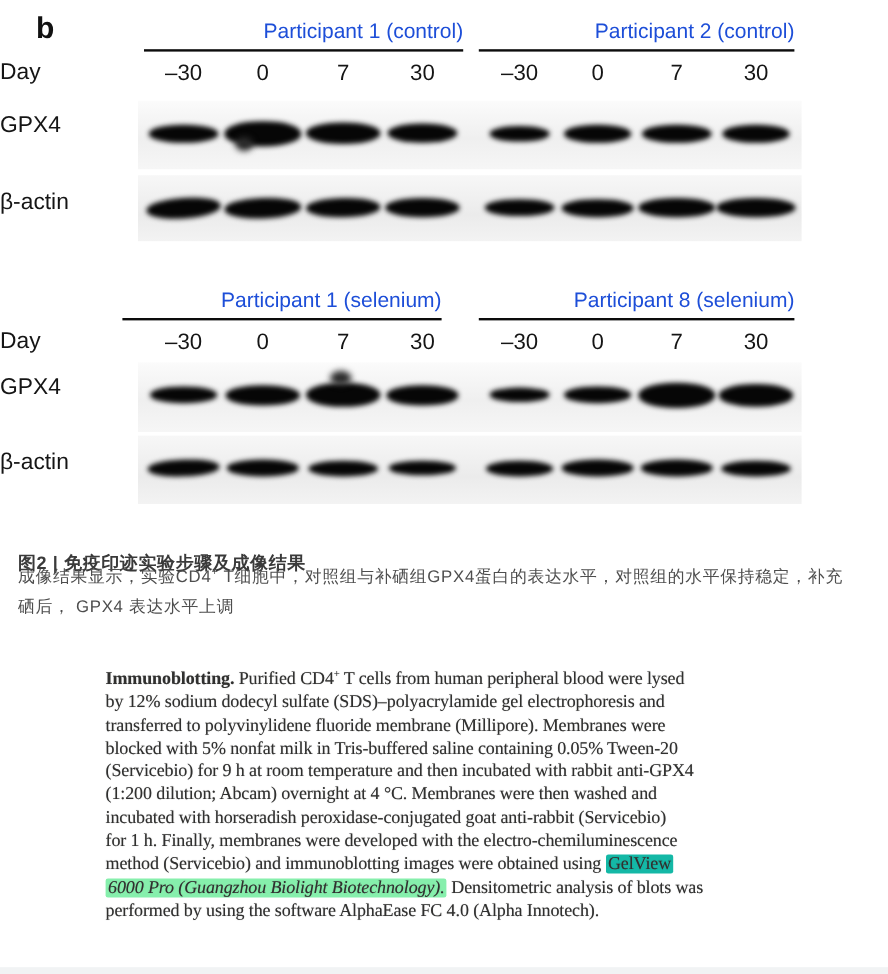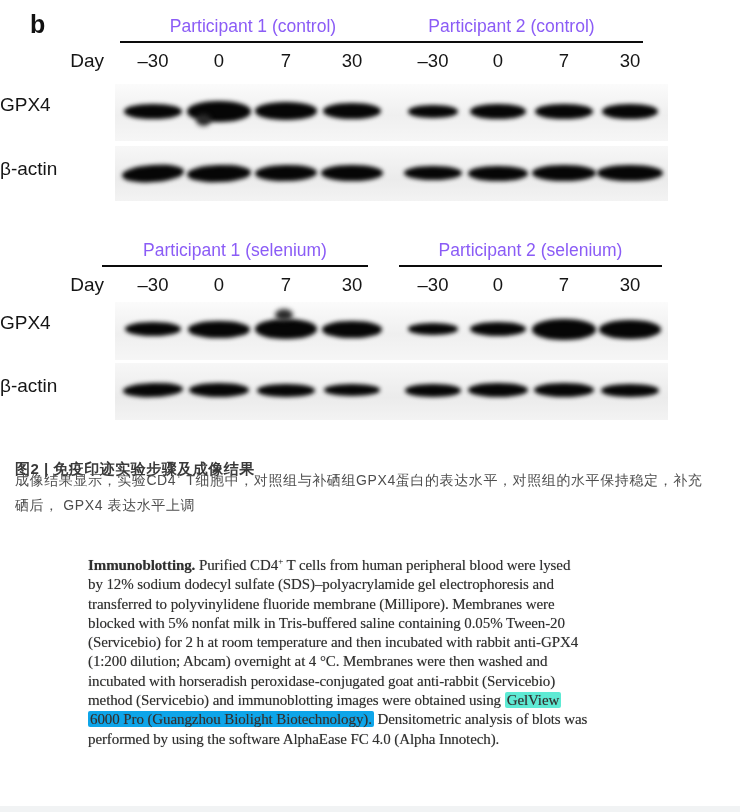--- a/index.html
+++ b/index.html
@@ -3,23 +3,23 @@
 <meta charset="utf-8">
 <style>
   * { margin:0; padding:0; box-sizing:border-box; }
   html,body { width:740px; height:812px; background:#ffffff; overflow:hidden;
               font-family:"Liberation Sans", sans-serif; }
   #stage { position:relative; width:740px; height:812px; background:#fff; }
 
   
   .fig-label { position:absolute; left:30px; top:10px; font-size:25px; font-weight:bold; color:#111; }
   .blot-panel { position:absolute; left:0; width:740px; }
-  .group-header { position:absolute; text-align:center; font-size:17.5px; color:#8b5cf6;
+  .group-header { position:absolute; text-align:right; font-size:17.5px; color:#1d4ed8;
                   padding-bottom:4px; border-bottom:2.5px solid #0c0c0c; white-space:nowrap; }
-  .day-label { position:absolute; width:104px; text-align:right; font-size:19px; color:#151515; }
+  .day-label { position:absolute; width:104px; font-size:19px; color:#151515; }
   .day-num { position:absolute; transform:translateX(-50%); font-size:18.5px; color:#151515; white-space:nowrap; }
   .row-label { position:absolute; left:0; width:106px; text-align:left; font-size:19px; color:#151515; white-space:nowrap; }
   .strip { position:absolute; left:115px; width:553px; overflow:hidden; }
   .strip.gpx4 { background:linear-gradient(180deg,#fbfbfb 0%, #efefef 55%, #f6f6f6 100%); }
   .strip.actin { background:linear-gradient(180deg,#f7f7f7 0%, #ebebeb 60%, #f3f3f3 100%); }
   .band { position:absolute; background:#060606; border-radius:48%; filter:blur(2.3px); }
   .band-spot { position:absolute; background:#2a2a2a; border-radius:50%; filter:blur(2.5px); }
 
   
   .cap-title { position:absolute; left:15px; top:460px; font-size:15px; font-weight:bold; color:#3a3a3a; letter-spacing:.5px; }
@@ -38,21 +38,21 @@
   .bottom-strip { position:absolute; left:0; bottom:0; width:740px; height:6px; background:#f1f3f4; }
 </style>
 </head>
 <body>
 
 <div id="stage">
   <div class="fig-label">b</div>
   <div id="panels">
       <div class="blot-panel" style="top: 16px;">
         <div class="group-header" style="left: 120px; width: 266px; top: 0px;">Participant 1 (control)</div>
-        <div class="group-header" style="left: 380px; width: 263px; top: 0px;">Participant 2 (control)</div>
+        <div class="group-header" style="left: 399px; width: 263px; top: 0px;">Participant 2 (control)</div>
         <div class="day-label" style="top: 34px;">Day</div>
         <div class="day-num" style="left: 153px; top: 34px;">–30</div>
         <div class="day-num" style="left: 219px; top: 34px;">0</div>
         <div class="day-num" style="left: 286px; top: 34px;">7</div>
         <div class="day-num" style="left: 352px; top: 34px;">30</div>
         <div class="day-num" style="left: 433px; top: 34px;">–30</div>
         <div class="day-num" style="left: 498px; top: 34px;">0</div>
         <div class="day-num" style="left: 564px; top: 34px;">7</div>
         <div class="day-num" style="left: 630px; top: 34px;">30</div>
         <div class="row-label" style="top: 78px;">GPX4</div>
@@ -74,21 +74,21 @@
           <div class="band" style="width: 62px; height: 16px; left: 140px; top: 19px; transform: rotate(-1deg);"></div>
           <div class="band" style="width: 62px; height: 16px; left: 206px; top: 19px;"></div>
           <div class="band" style="width: 58px; height: 14px; left: 289px; top: 20px;"></div>
           <div class="band" style="width: 60px; height: 15px; left: 353px; top: 19.5px;"></div>
           <div class="band" style="width: 64px; height: 16px; left: 417px; top: 19px;"></div>
           <div class="band" style="width: 66px; height: 16px; left: 482px; top: 19px;"></div>
         </div>
       </div>
       <div class="blot-panel" style="top: 240px;">
         <div class="group-header" style="left: 102px; width: 266px; top: 0px;">Participant 1 (selenium)</div>
-        <div class="group-header" style="left: 399px; width: 263px; top: 0px;">Participant 2 (selenium)</div>
+        <div class="group-header" style="left: 399px; width: 263px; top: 0px;">Participant 8 (selenium)</div>
         <div class="day-label" style="top: 34px;">Day</div>
         <div class="day-num" style="left: 153px; top: 34px;">–30</div>
         <div class="day-num" style="left: 219px; top: 34px;">0</div>
         <div class="day-num" style="left: 286px; top: 34px;">7</div>
         <div class="day-num" style="left: 352px; top: 34px;">30</div>
         <div class="day-num" style="left: 433px; top: 34px;">–30</div>
         <div class="day-num" style="left: 498px; top: 34px;">0</div>
         <div class="day-num" style="left: 564px; top: 34px;">7</div>
         <div class="day-num" style="left: 630px; top: 34px;">30</div>
         <div class="row-label" style="top: 72px;">GPX4</div>
@@ -121,22 +121,23 @@
   <div class="cap-body" id="capBody">
       <div class="pline"><span>成像结果显示，实验CD4</span><sup>+</sup><span> T细胞中，对照组与补硒组GPX4蛋白的表达水平，对照组的水平保持稳定，补充</span></div>
       <div class="pline"><span>硒后， GPX4 表达水平上调</span></div>
     </div>
 
   <div class="paper" id="paperBlock">
       <div class="pline"><b>Immunoblotting.</b><span> Purified CD4</span><sup>+</sup><span> T cells from human peripheral blood were lysed</span></div>
       <div class="pline"><span>by 12% sodium dodecyl sulfate (SDS)–polyacrylamide gel electrophoresis and</span></div>
       <div class="pline"><span>transferred to polyvinylidene fluoride membrane (Millipore). Membranes were</span></div>
       <div class="pline"><span>blocked with 5% nonfat milk in Tris-buffered saline containing 0.05% Tween-20</span></div>
-      <div class="pline"><span>(Servicebio) for 2 h at room temperature and then incubated with rabbit anti-GPX4</span></div>
+      <div class="pline"><span>(Servicebio) for 9 h at room temperature and then incubated with rabbit anti-GPX4</span></div>
       <div class="pline"><span>(1:200 dilution; Abcam) overnight at 4 °C. Membranes were then washed and</span></div>
       <div class="pline"><span>incubated with horseradish peroxidase-conjugated goat anti-rabbit (Servicebio)</span></div>
-      <div class="pline"><span>method (Servicebio) and immunoblotting images were obtained using </span><span class="hl" style="background: #5eead4;">GelView</span></div>
-      <div class="pline"><span class="hl" style="background: #0ea5e9;">6000 Pro (Guangzhou Biolight Biotechnology).</span><span> Densitometric analysis of blots was</span></div>
+      <div class="pline"><span>for 1 h. Finally, membranes were developed with the electro-chemiluminescence</span></div>
+      <div class="pline"><span>method (Servicebio) and immunoblotting images were obtained using </span><span class="hl" style="background: #14b8a6;">GelView</span></div>
+      <div class="pline"><span class="hl" style="background: #86efac; font-style: italic;">6000 Pro (Guangzhou Biolight Biotechnology).</span><span> Densitometric analysis of blots was</span></div>
       <div class="pline"><span>performed by using the software AlphaEase FC 4.0 (Alpha Innotech).</span></div>
     </div>
 
   <div class="bottom-strip"></div>
 </div>
 
 </body></html>

